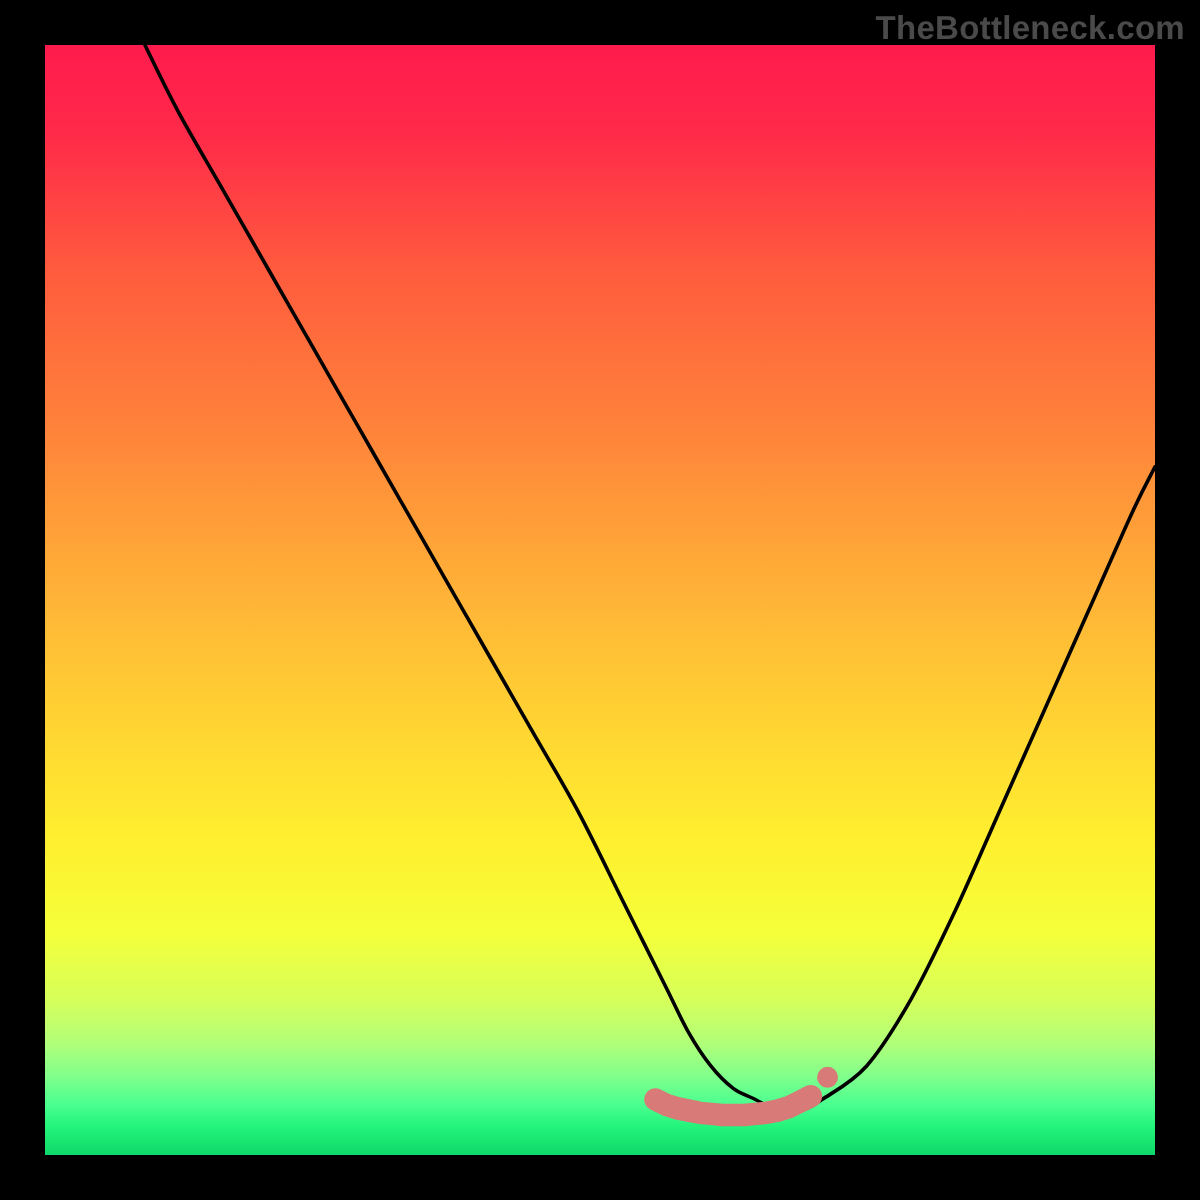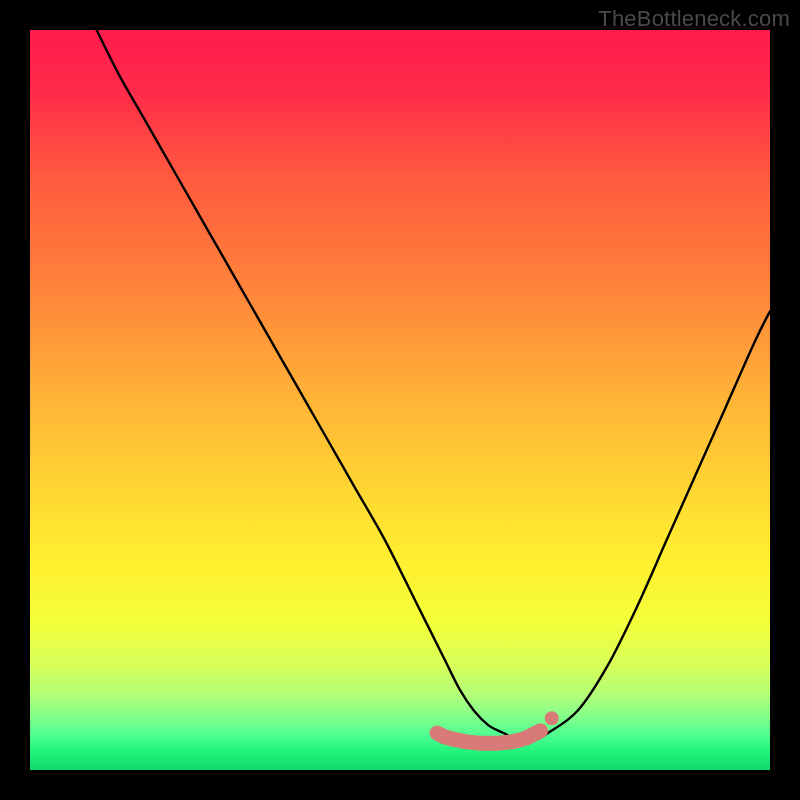--- a/index.html
+++ b/index.html
@@ -16,21 +16,21 @@
     width: 800px;
     height: 800px;
     background: #000;
   }
   .watermark {
     position: absolute;
     top: 6px;
     right: 10px;
     color: #4a4a4a;
     font-size: 22px;
-    font-weight: 400;
+    font-weight: 700;
     letter-spacing: 0.2px;
     z-index: 10;
     user-select: none;
   }
   .plot-area {
     position: absolute;
     left: 30px;
     top: 30px;
     width: 740px;
     height: 740px;

